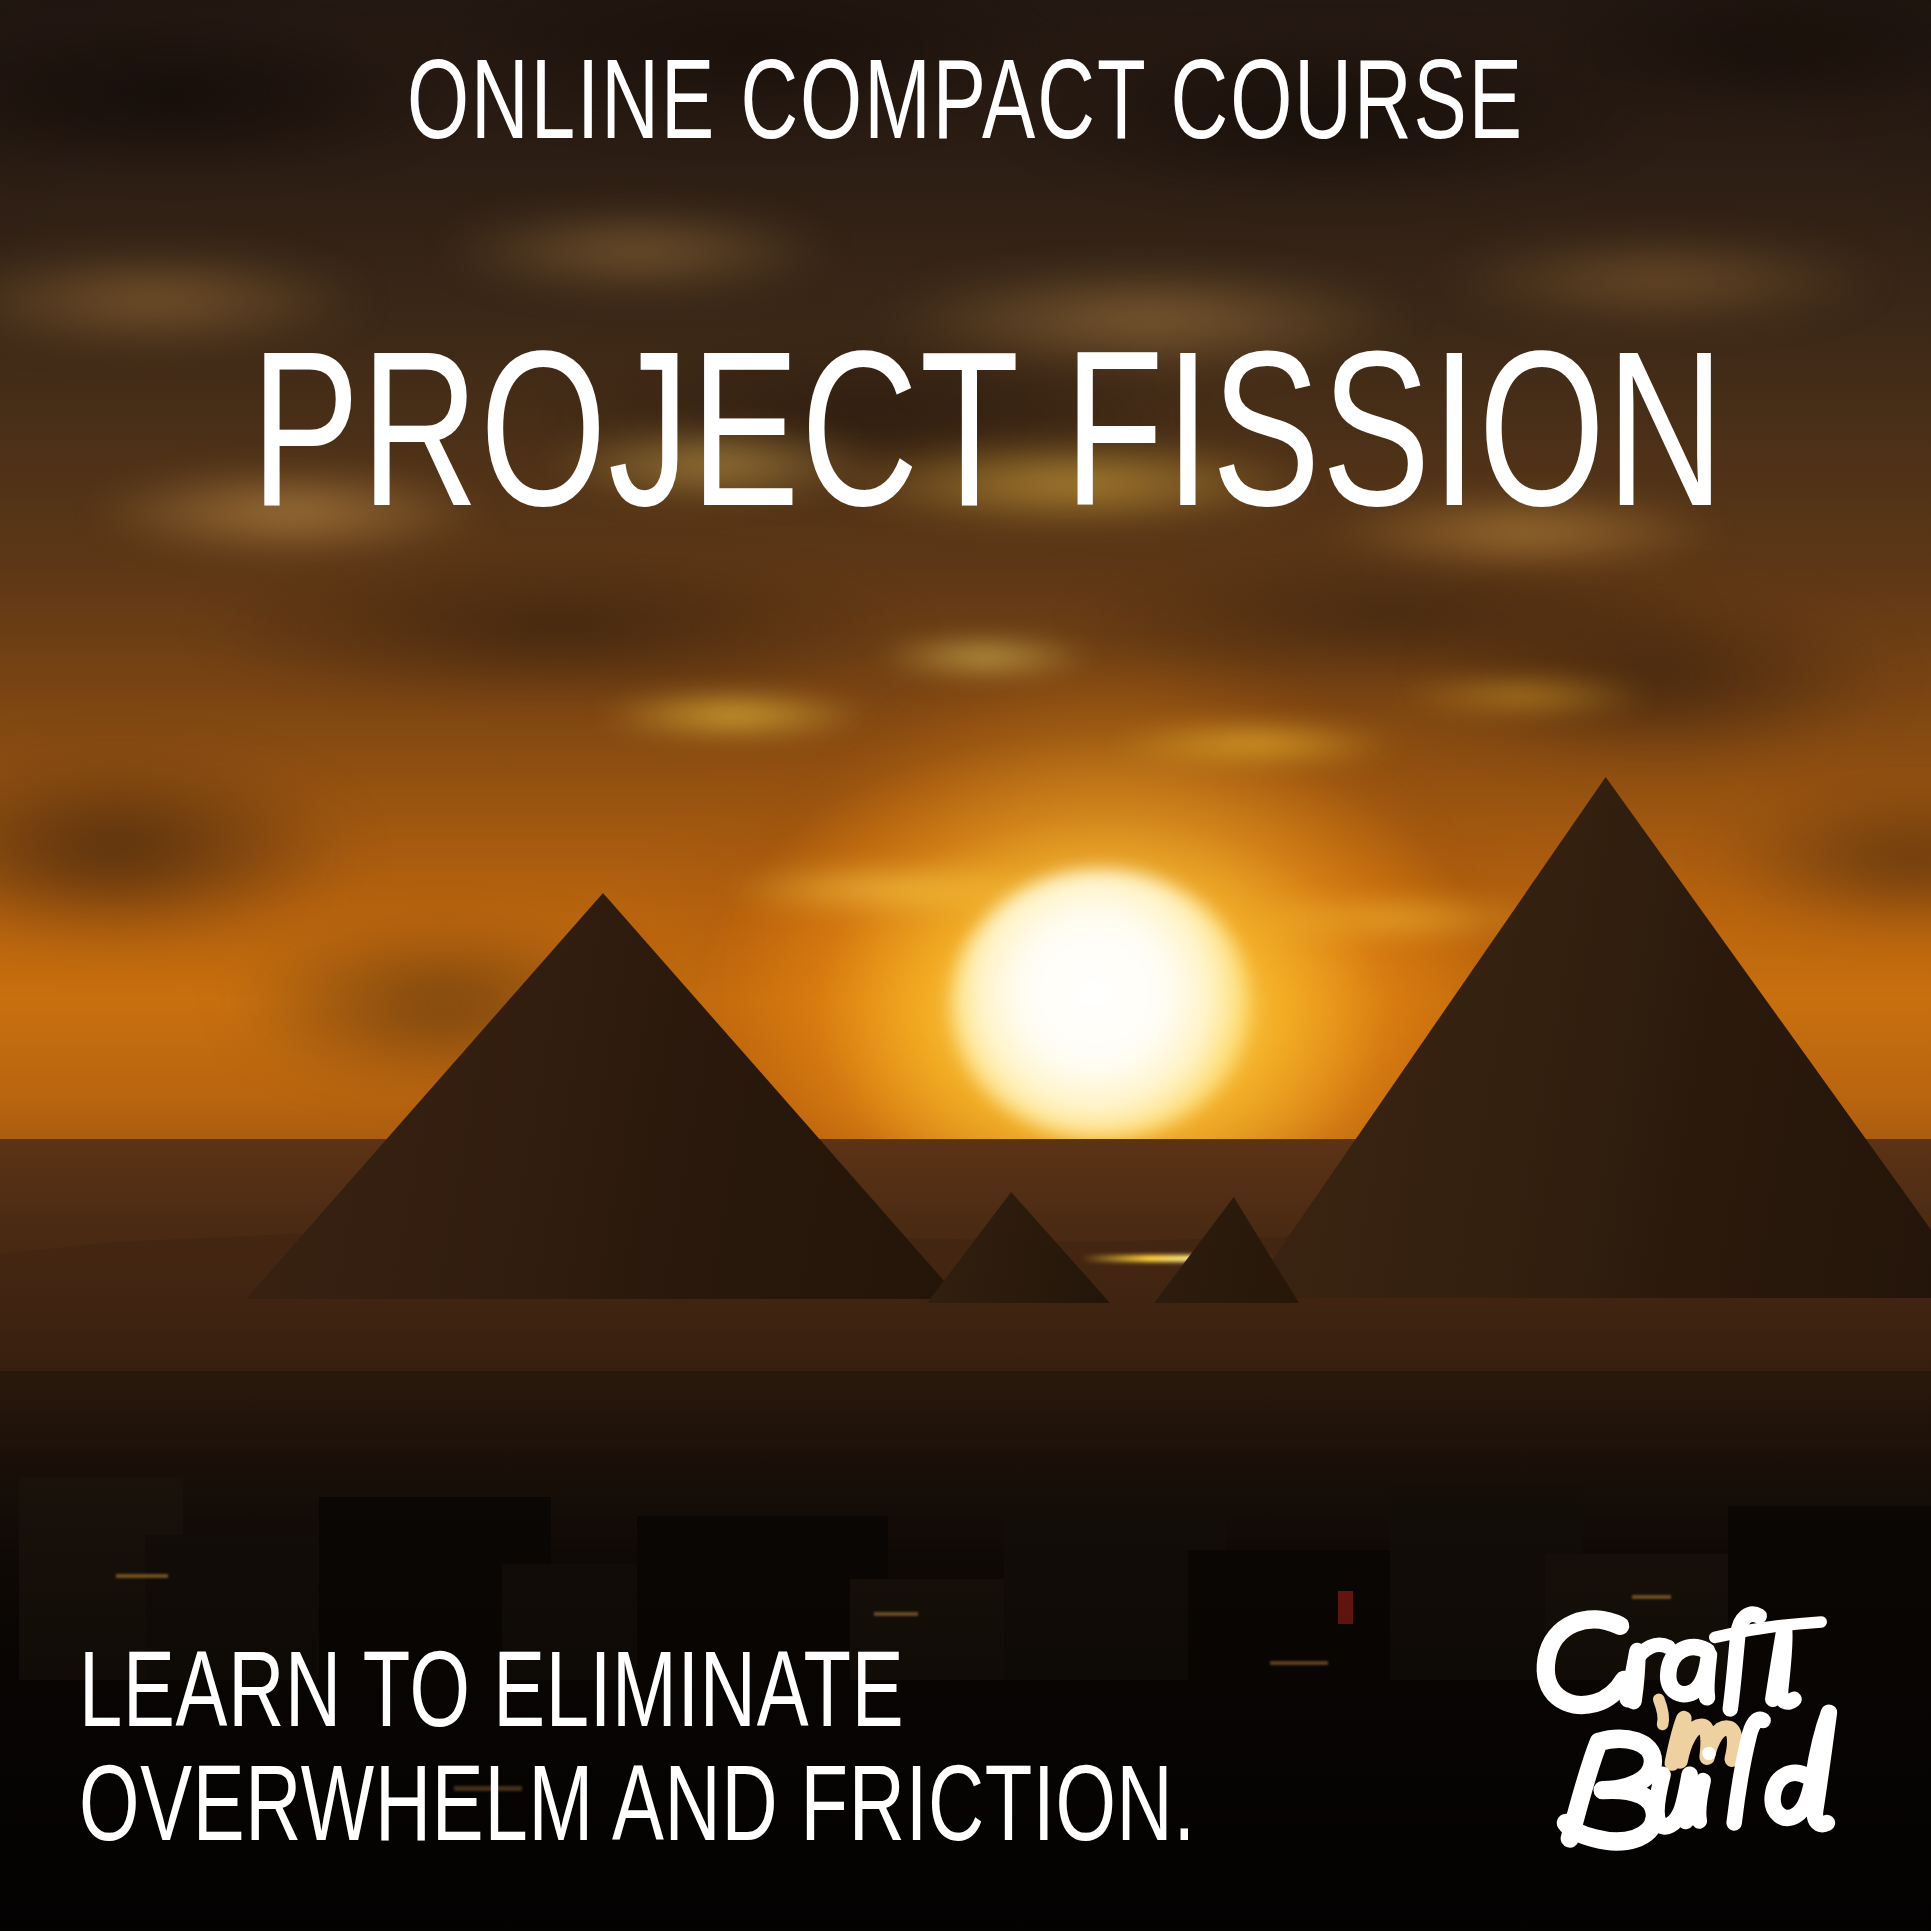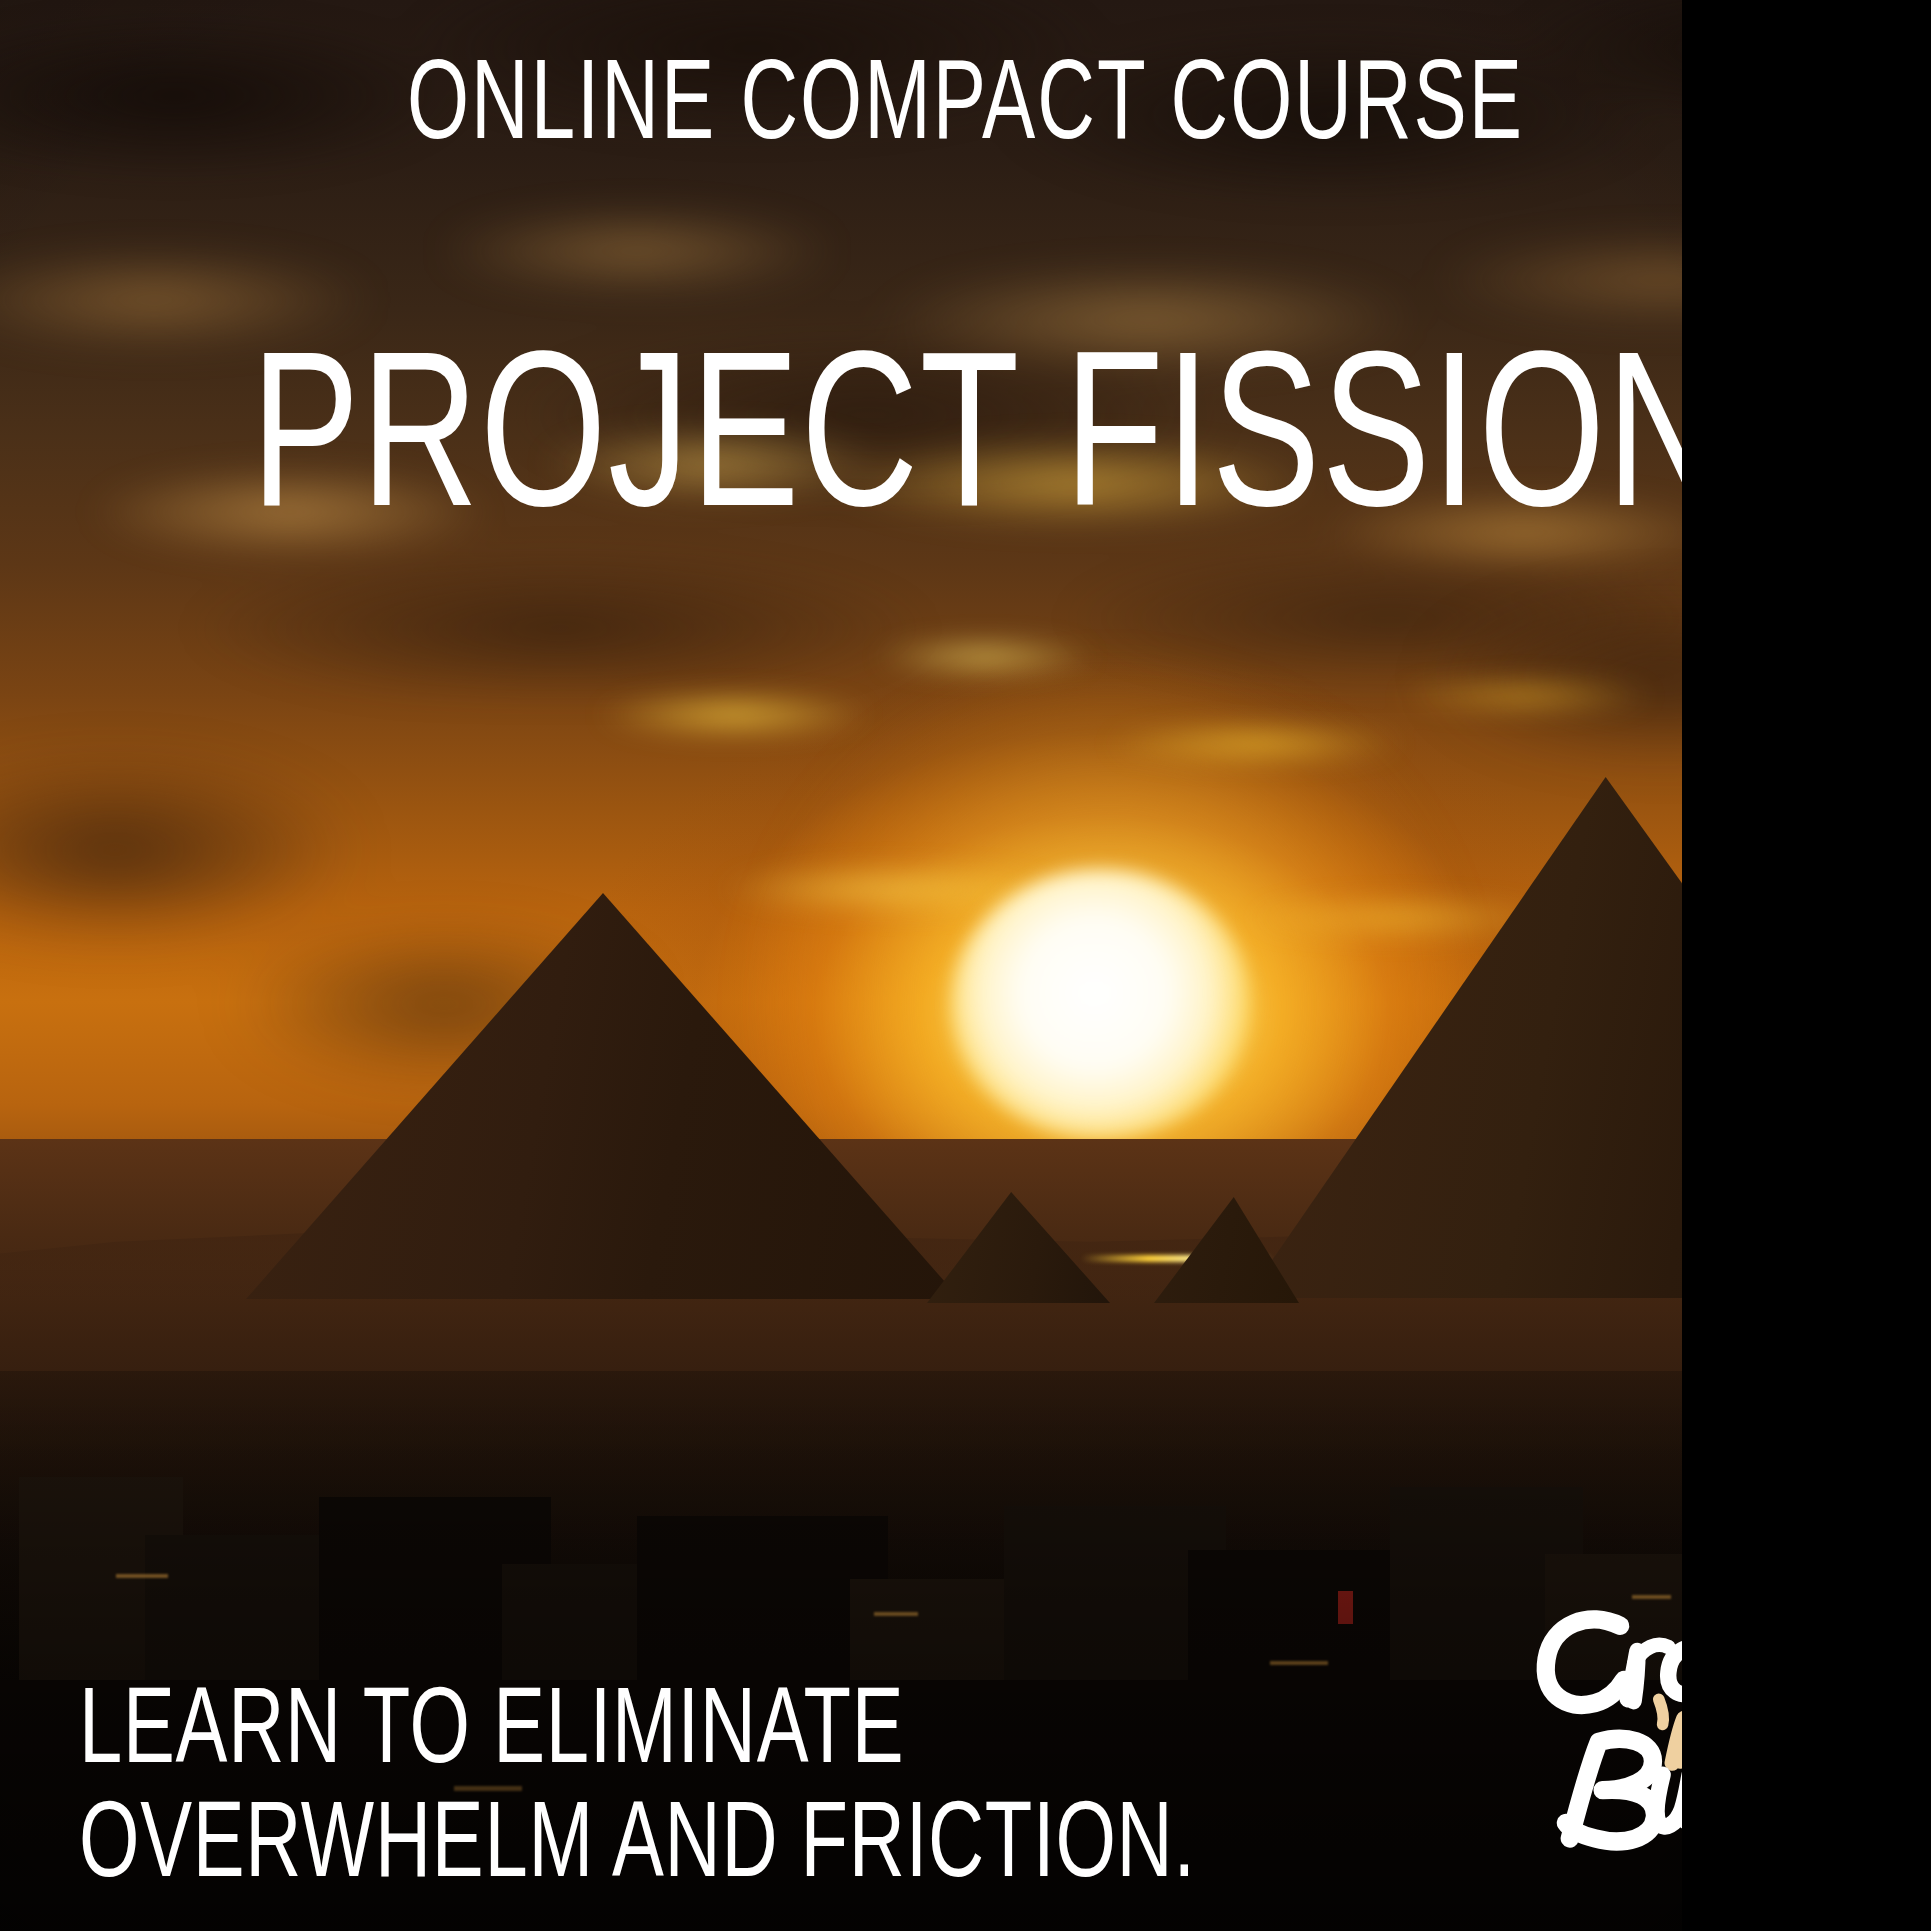--- a/index.html
+++ b/index.html
@@ -5,21 +5,21 @@
   * { margin:0; padding:0; box-sizing:border-box; }
   html, body {
     width:1931px; height:1931px;
     background:#000;
     font-family:"Liberation Sans", sans-serif;
     overflow:hidden;
   }
 
   #poster{
     position:relative;
-    width:1682px; height:1931px;
+    width:1931px; height:1931px;
     overflow:hidden;
     background:#15803d;
   }
 
   
   .sky{
     position:absolute; left:0; top:0; width:1931px; height:1284px;
     background:
       radial-gradient(ellipse 599px 415px at 1101px 1014px,
         rgba(255,255,255,0.98) 0%,
@@ -199,21 +199,21 @@
     color:#ffffff;
     font-size:220px;
     line-height:1;
     font-weight:400;
     letter-spacing:1.9px;
     transform:scaleX(0.74);
     transform-origin:50% 0;
     white-space:nowrap;
   }
   .tagline{
-    position:absolute; left:79px; top:1668px; width:1371px;
+    position:absolute; left:79px; top:1632px; width:1371px;
     color:#ffffff;
     font-size:108px;
     line-height:114px;
     font-weight:400;
     letter-spacing:1px;
   }
   .tagline .tl{
     display:block;
     transform:scaleX(0.72);
     transform-origin:0 0;

